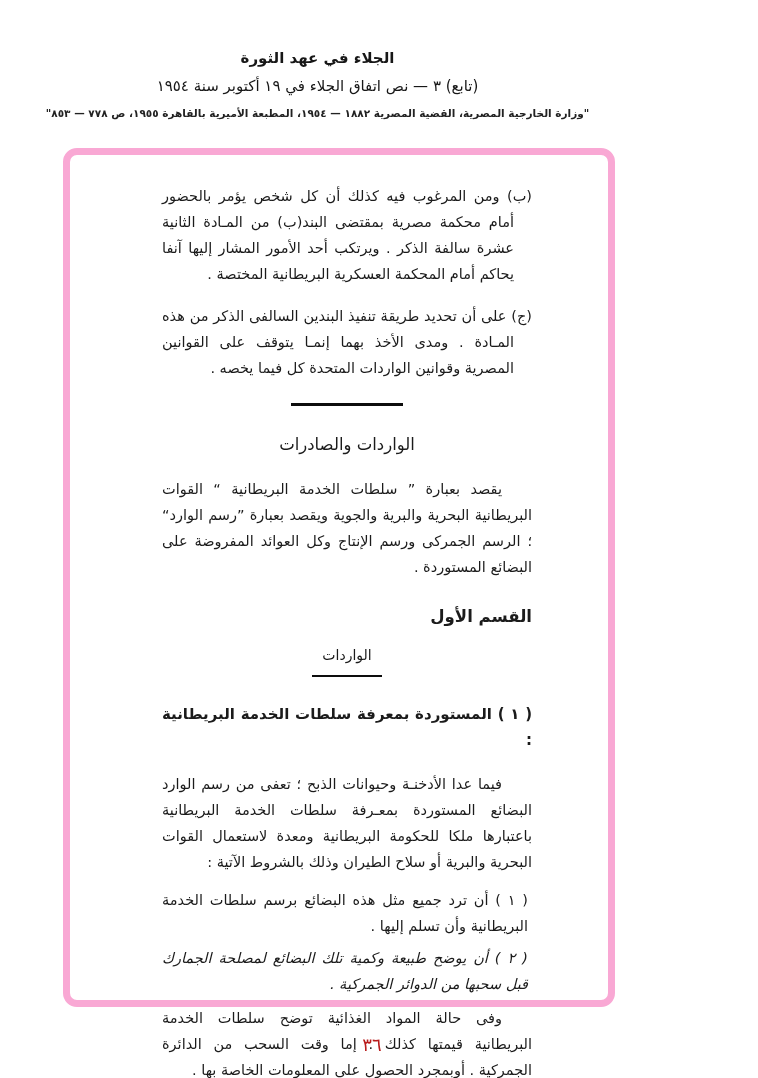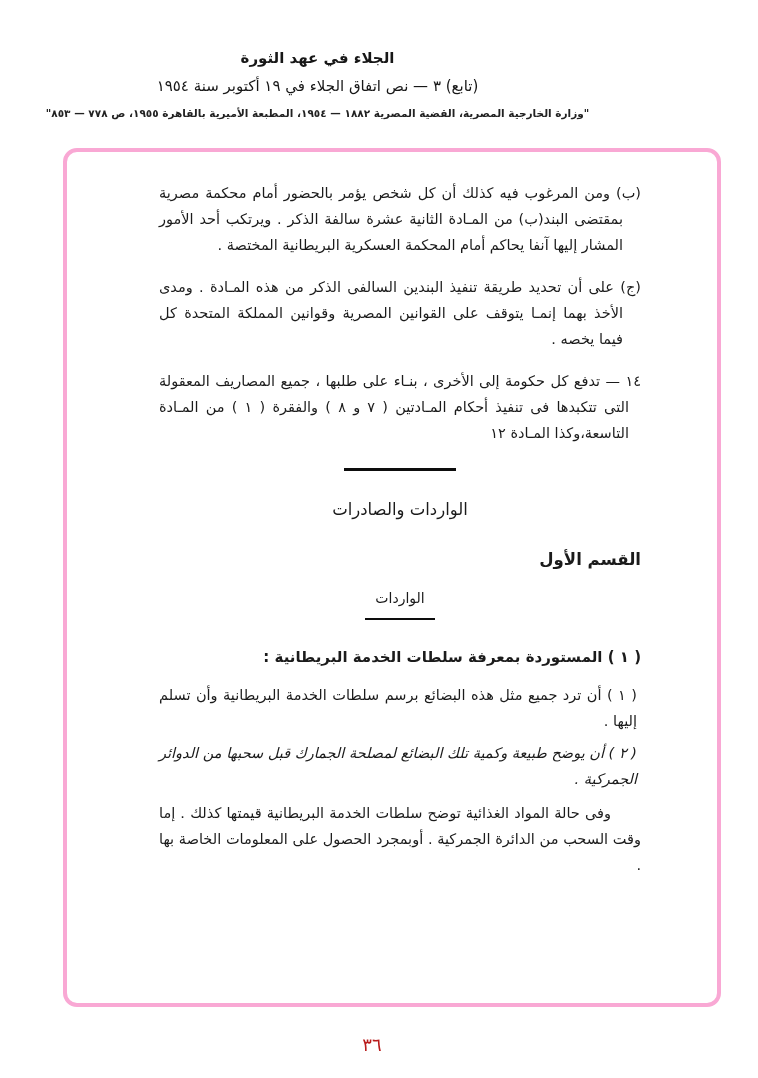--- a/index.html
+++ b/index.html
@@ -41,24 +41,24 @@
     font-weight: bold;
     line-height: 14px;
     margin-top: 10px;
     color: #222222;
   }
   
   .content-frame {
     position: absolute;
     left: 63px;
     top: 148px;
-    width: 658px;
+    width: 552px;
     height: 859px;
     box-sizing: border-box;
-    border: 4px solid #f9a8d4;
+    border: 7px solid #f9a8d4;
     border-radius: 14px;
     background: #ffffff;
   }
   .frame-inner {
     direction: rtl;
     text-align: justify;
     padding: 28px 76px 0 92px;
     font-size: 14.5px;
     line-height: 26px;
     color: #1b1b1b;
@@ -143,37 +143,38 @@
   <div class="doc-title">الجلاء في عهد الثورة</div>
   <div class="doc-subtitle">(تابع) ٣ — نص اتفاق الجلاء في ١٩ أكتوبر سنة ١٩٥٤</div>
   <div class="doc-source">"وزارة الخارجية المصرية، القضية المصرية ١٨٨٢ — ١٩٥٤، المطبعة الأميرية بالقاهرة ١٩٥٥، ص ٧٧٨ — ٨٥٣"</div>
 </div>
 
 <div class="content-frame">
   <div class="frame-inner">
 
     <p class="clause">(ب) ومن المرغوب فيه كذلك أن كل شخص يؤمر بالحضور أمام محكمة مصرية بمقتضى البند(ب) من المـادة الثانية عشرة سالفة الذكر . ويرتكب أحد الأمور المشار إليها آنفا يحاكم أمام المحكمة العسكرية البريطانية المختصة .</p>
 
-    <p class="clause">(ج) على أن تحديد طريقة تنفيذ البندين السالفى الذكر من هذه المـادة . ومدى الأخذ بهما إنمـا يتوقف على القوانين المصرية وقوانين المملكة المتحدة كل فيما يخصه .</p>
+    <p class="clause">(ج) على أن تحديد طريقة تنفيذ البندين السالفى الذكر من هذه المـادة . ومدى الأخذ بهما إنمـا يتوقف على القوانين المصرية وقوانين الواردات المتحدة كل فيما يخصه .</p>
 
-    <p class="clause clause-14">١٤ — تدفع كل حكومة إلى الأخرى ، بنـاء على طلبها ، جميع المصاريف المعقولة التى تتكبدها فى تنفيذ أحكام المـادتين ( ٧ و ٨ ) والفقرة ( ١ ) من المـادة التاسعة،وكذا المـادة ١٢</p>
 
     <hr class="divider">
 
     <div class="section-title">الواردات والصادرات</div>
 
+    <p class="body-para">يقصد بعبارة ” سلطات الخدمة البريطانية “ القوات البريطانية البحرية والبرية والجوية ويقصد بعبارة ”رسم الوارد“ ؛ الرسم الجمركى ورسم الإنتاج وكل العوائد المفروضة على البضائع المستوردة .</p>
 
     <div class="part-title">القسم الأول</div>
 
     <div class="part-subtitle">
       <span>الواردات</span>
     </div>
 
     <div class="clause-heading">( ١ ) المستوردة بمعرفة سلطات الخدمة البريطانية :</div>
 
+    <p class="body-para">فيما عدا الأدخنـة وحيوانات الذبح ؛ تعفى من رسم الوارد البضائع المستوردة بمعـرفة سلطات الخدمة البريطانية باعتبارها ملكا للحكومة البريطانية ومعدة لاستعمال القوات البحرية والبرية أو سلاح الطيران وذلك بالشروط الآتية :</p>
 
     <p class="condition">( ١ ) أن ترد جميع مثل هذه البضائع برسم سلطات الخدمة البريطانية وأن تسلم إليها .</p>
 
     <p class="condition">( ٢ ) أن يوضح طبيعة وكمية تلك البضائع لمصلحة الجمارك قبل سحبها من الدوائر الجمركية .</p>
 
     <p class="food-para">وفى حالة المواد الغذائية توضح سلطات الخدمة البريطانية قيمتها كذلك . إما وقت السحب من الدائرة الجمركية . أوبمجرد الحصول على المعلومات الخاصة بها .</p>
 
   </div>
 </div>
 

